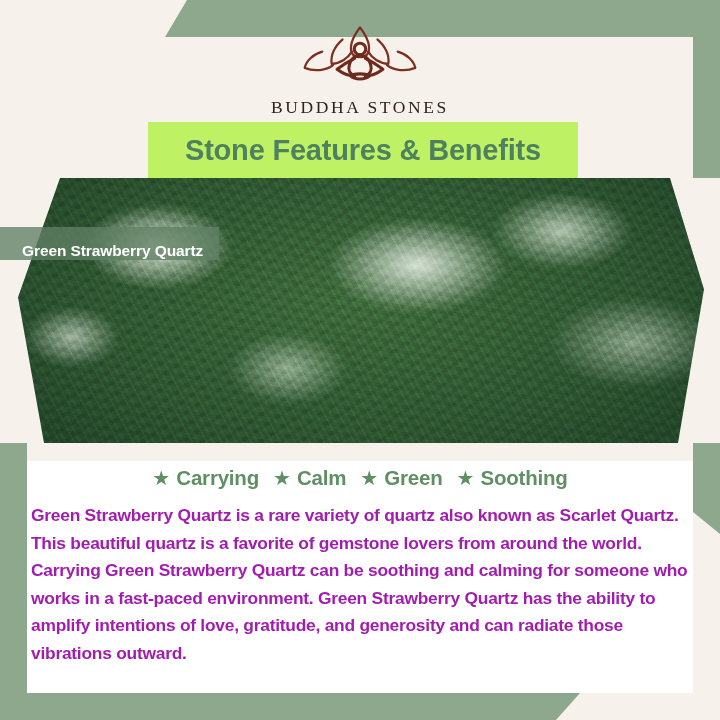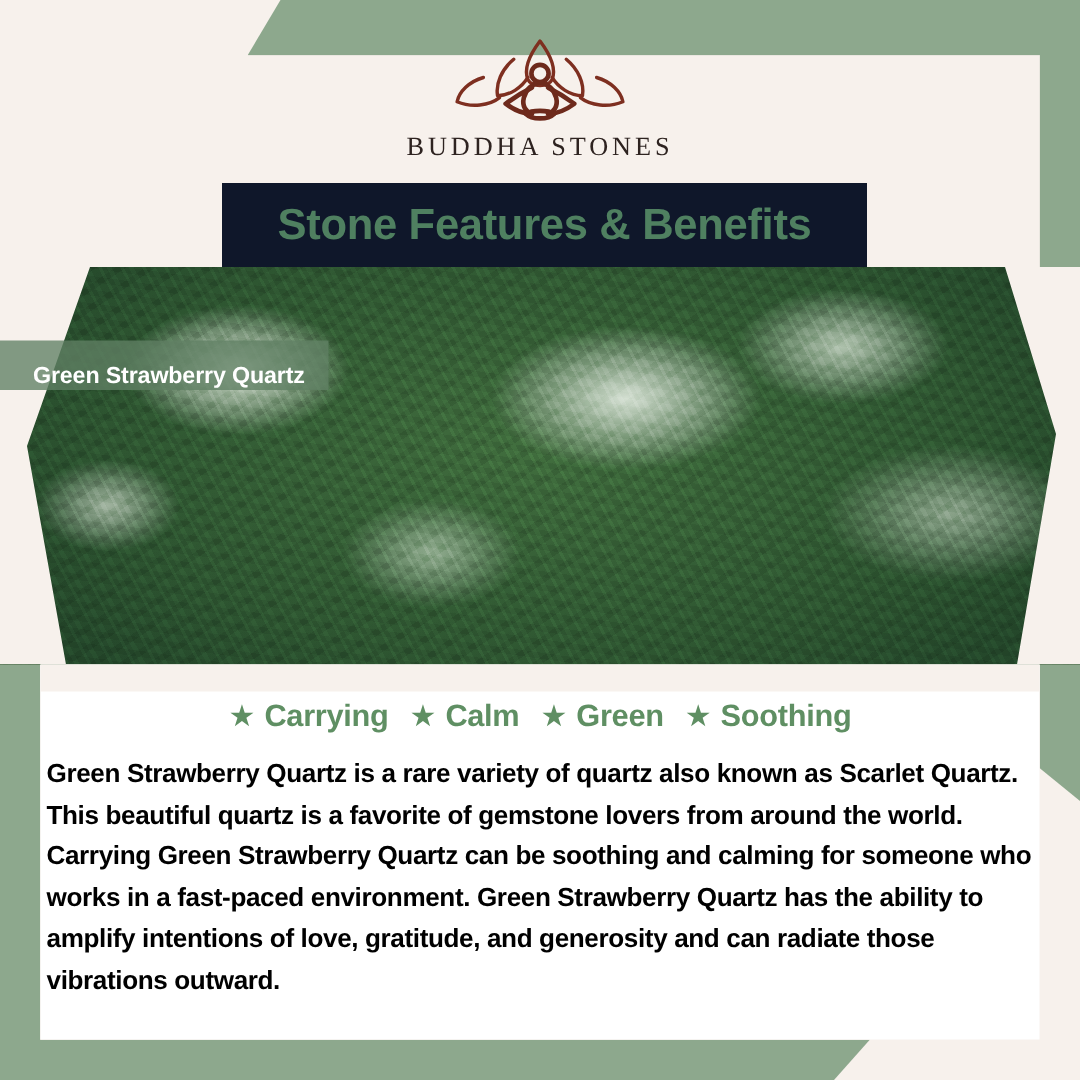--- a/index.html
+++ b/index.html
@@ -76,37 +76,37 @@
     padding-top: 22px;
     box-sizing: border-box;
     z-index: 4;
   }
   .logo-mark {
     width: 140px;
     height: 62px;
     display: block;
   }
   .brand-name {
-    margin-top: 3px;
+    margin-top: 13px;
     font-family: "Liberation Serif", serif;
     font-size: 17.5px;
     letter-spacing: 2.6px;
     color: #2e2320;
     font-weight: 400;
     white-space: nowrap;
   }
 
   
   .title-band {
     position: absolute;
     top: 122px;
     left: 148px;
     width: 430px;
     height: 56px;
-    background: #0f172a;
+    background: #bef264;
     display: flex;
     align-items: center;
     justify-content: center;
     z-index: 5;
   }
   .title-text {
     font-size: 29px;
     font-weight: bold;
     color: #4f8060;
     letter-spacing: -0.2px;
@@ -231,21 +231,21 @@
     letter-spacing: -0.2px;
   }
 
   .body-text {
     position: absolute;
     top: 502px;
     left: 31px;
     width: 662px;
     font-size: 17.4px;
     line-height: 27.5px;
-    color: #000000;
+    color: #a21caf;
     font-weight: bold;
     letter-spacing: -0.25px;
     z-index: 5;
     text-align: left;
   }
 </style>
 </head>
 <body>
 
 <div id="page">

